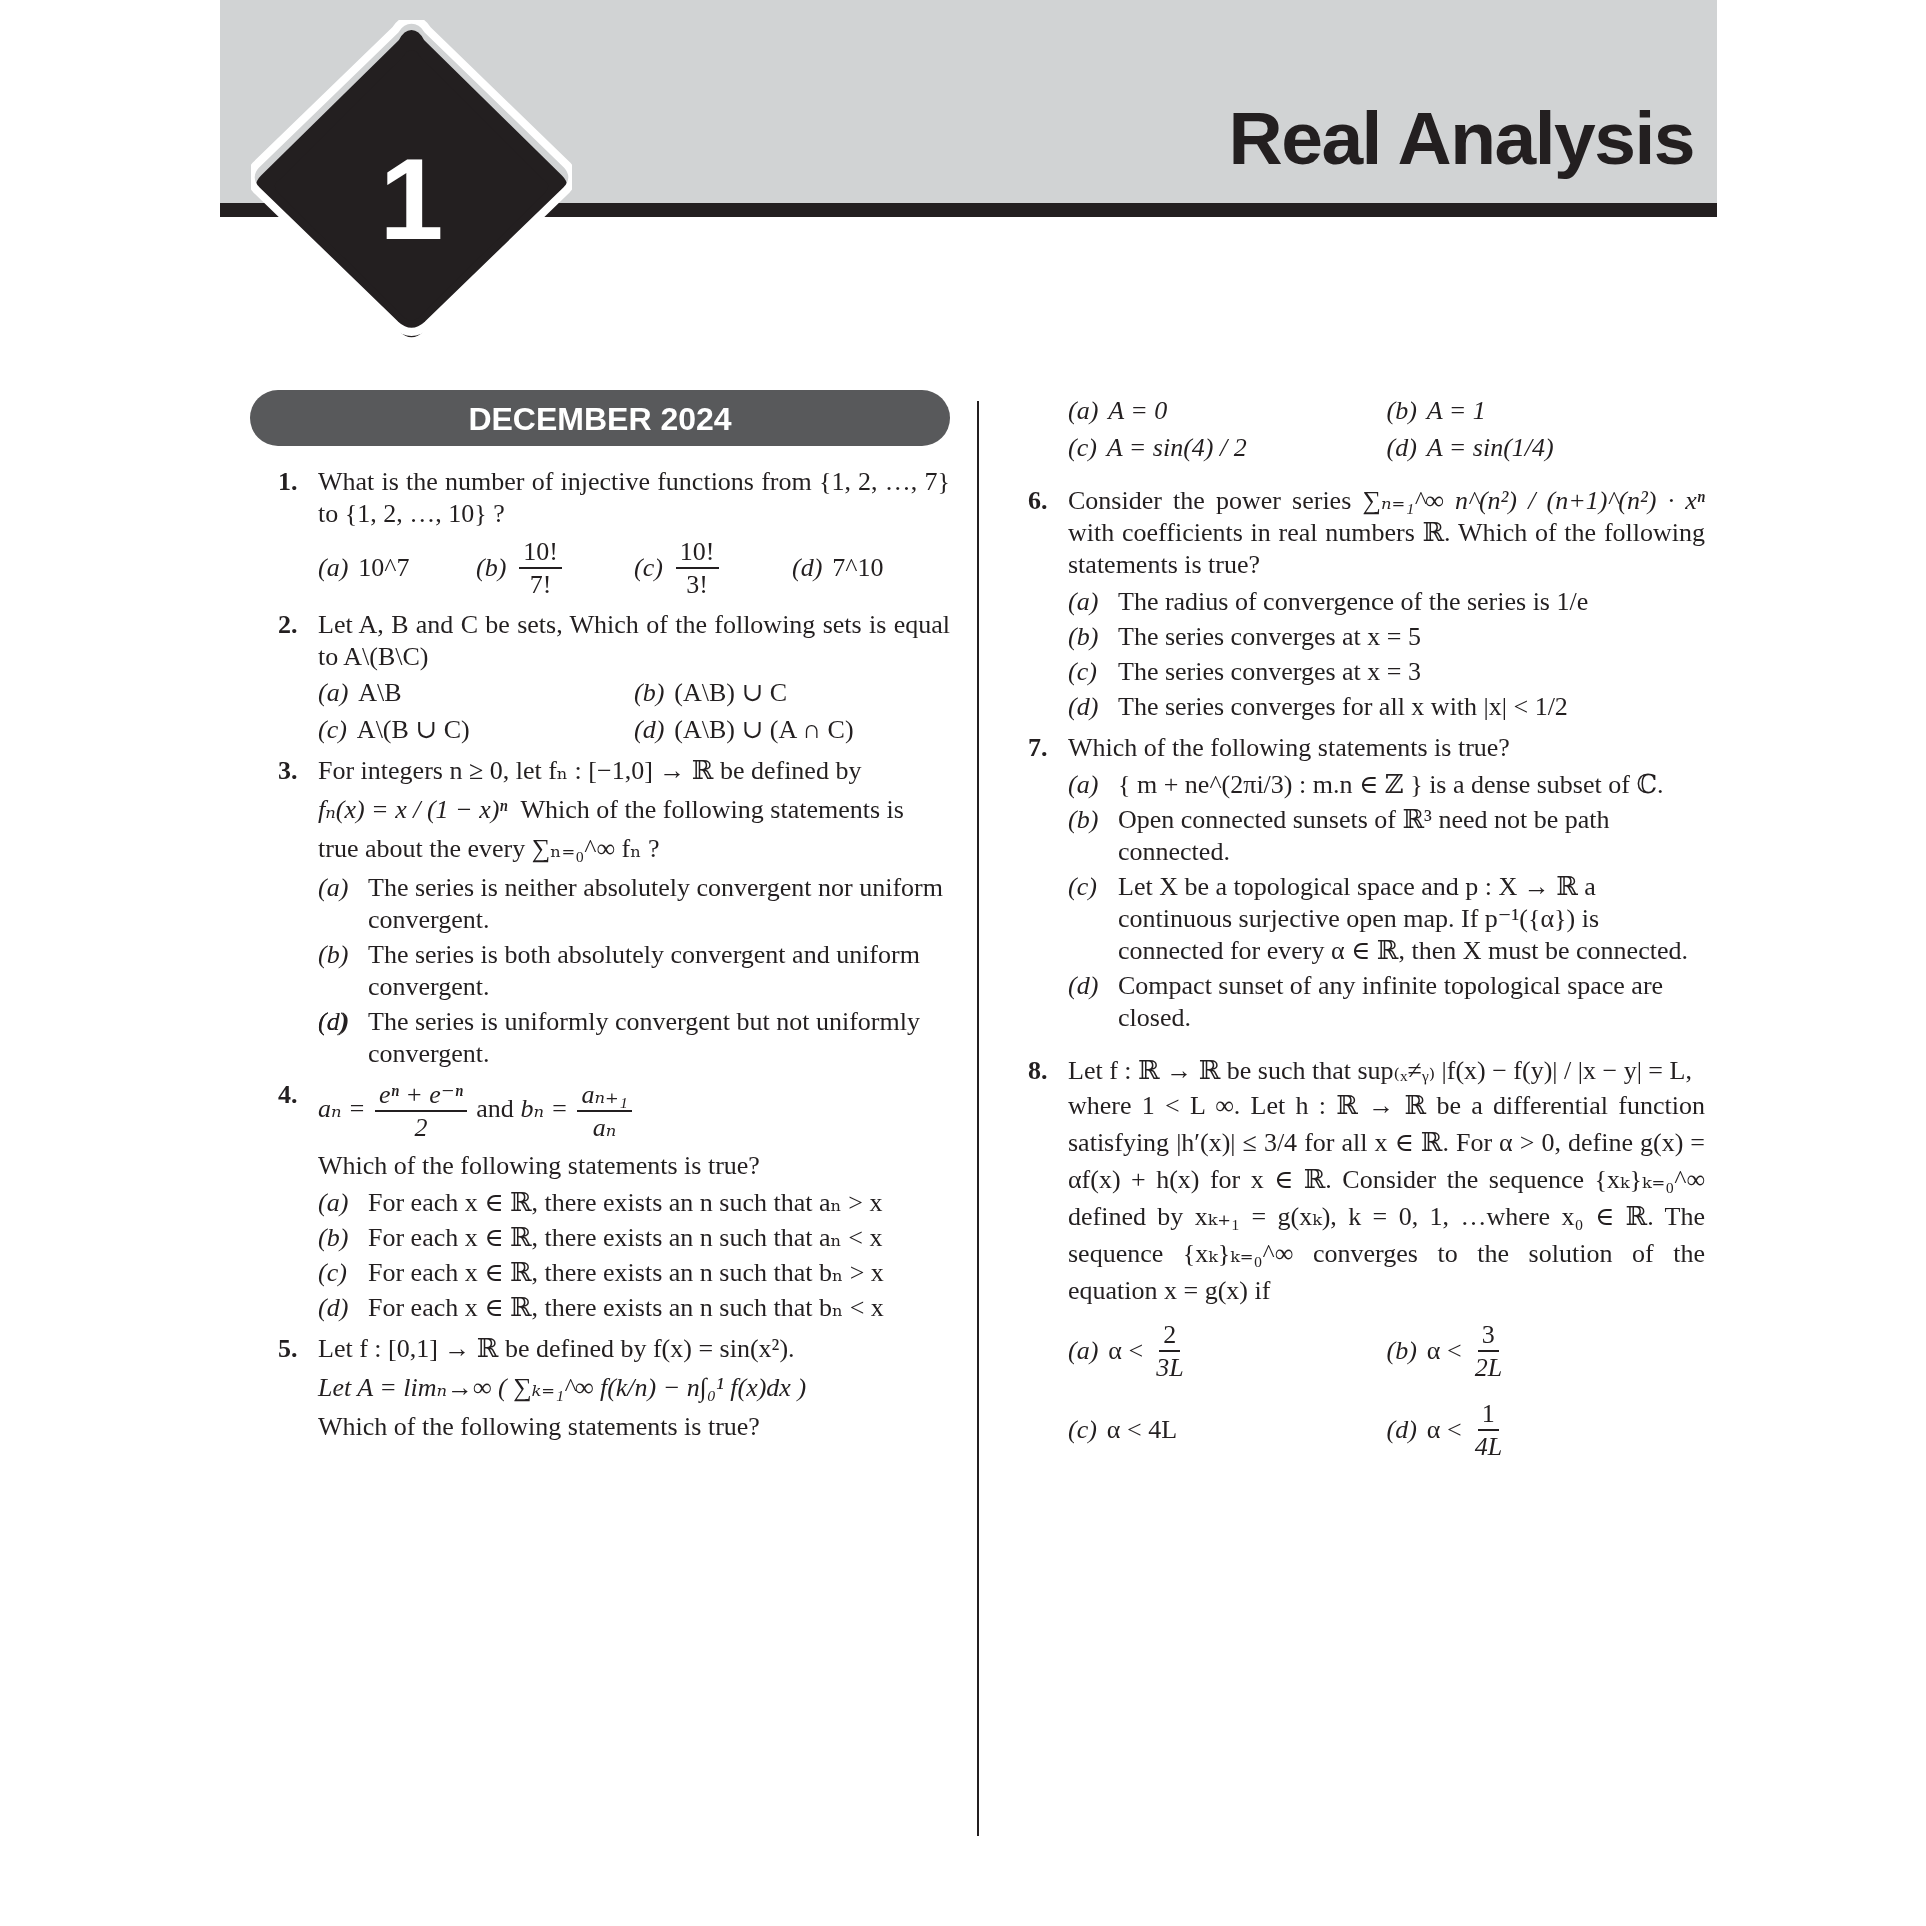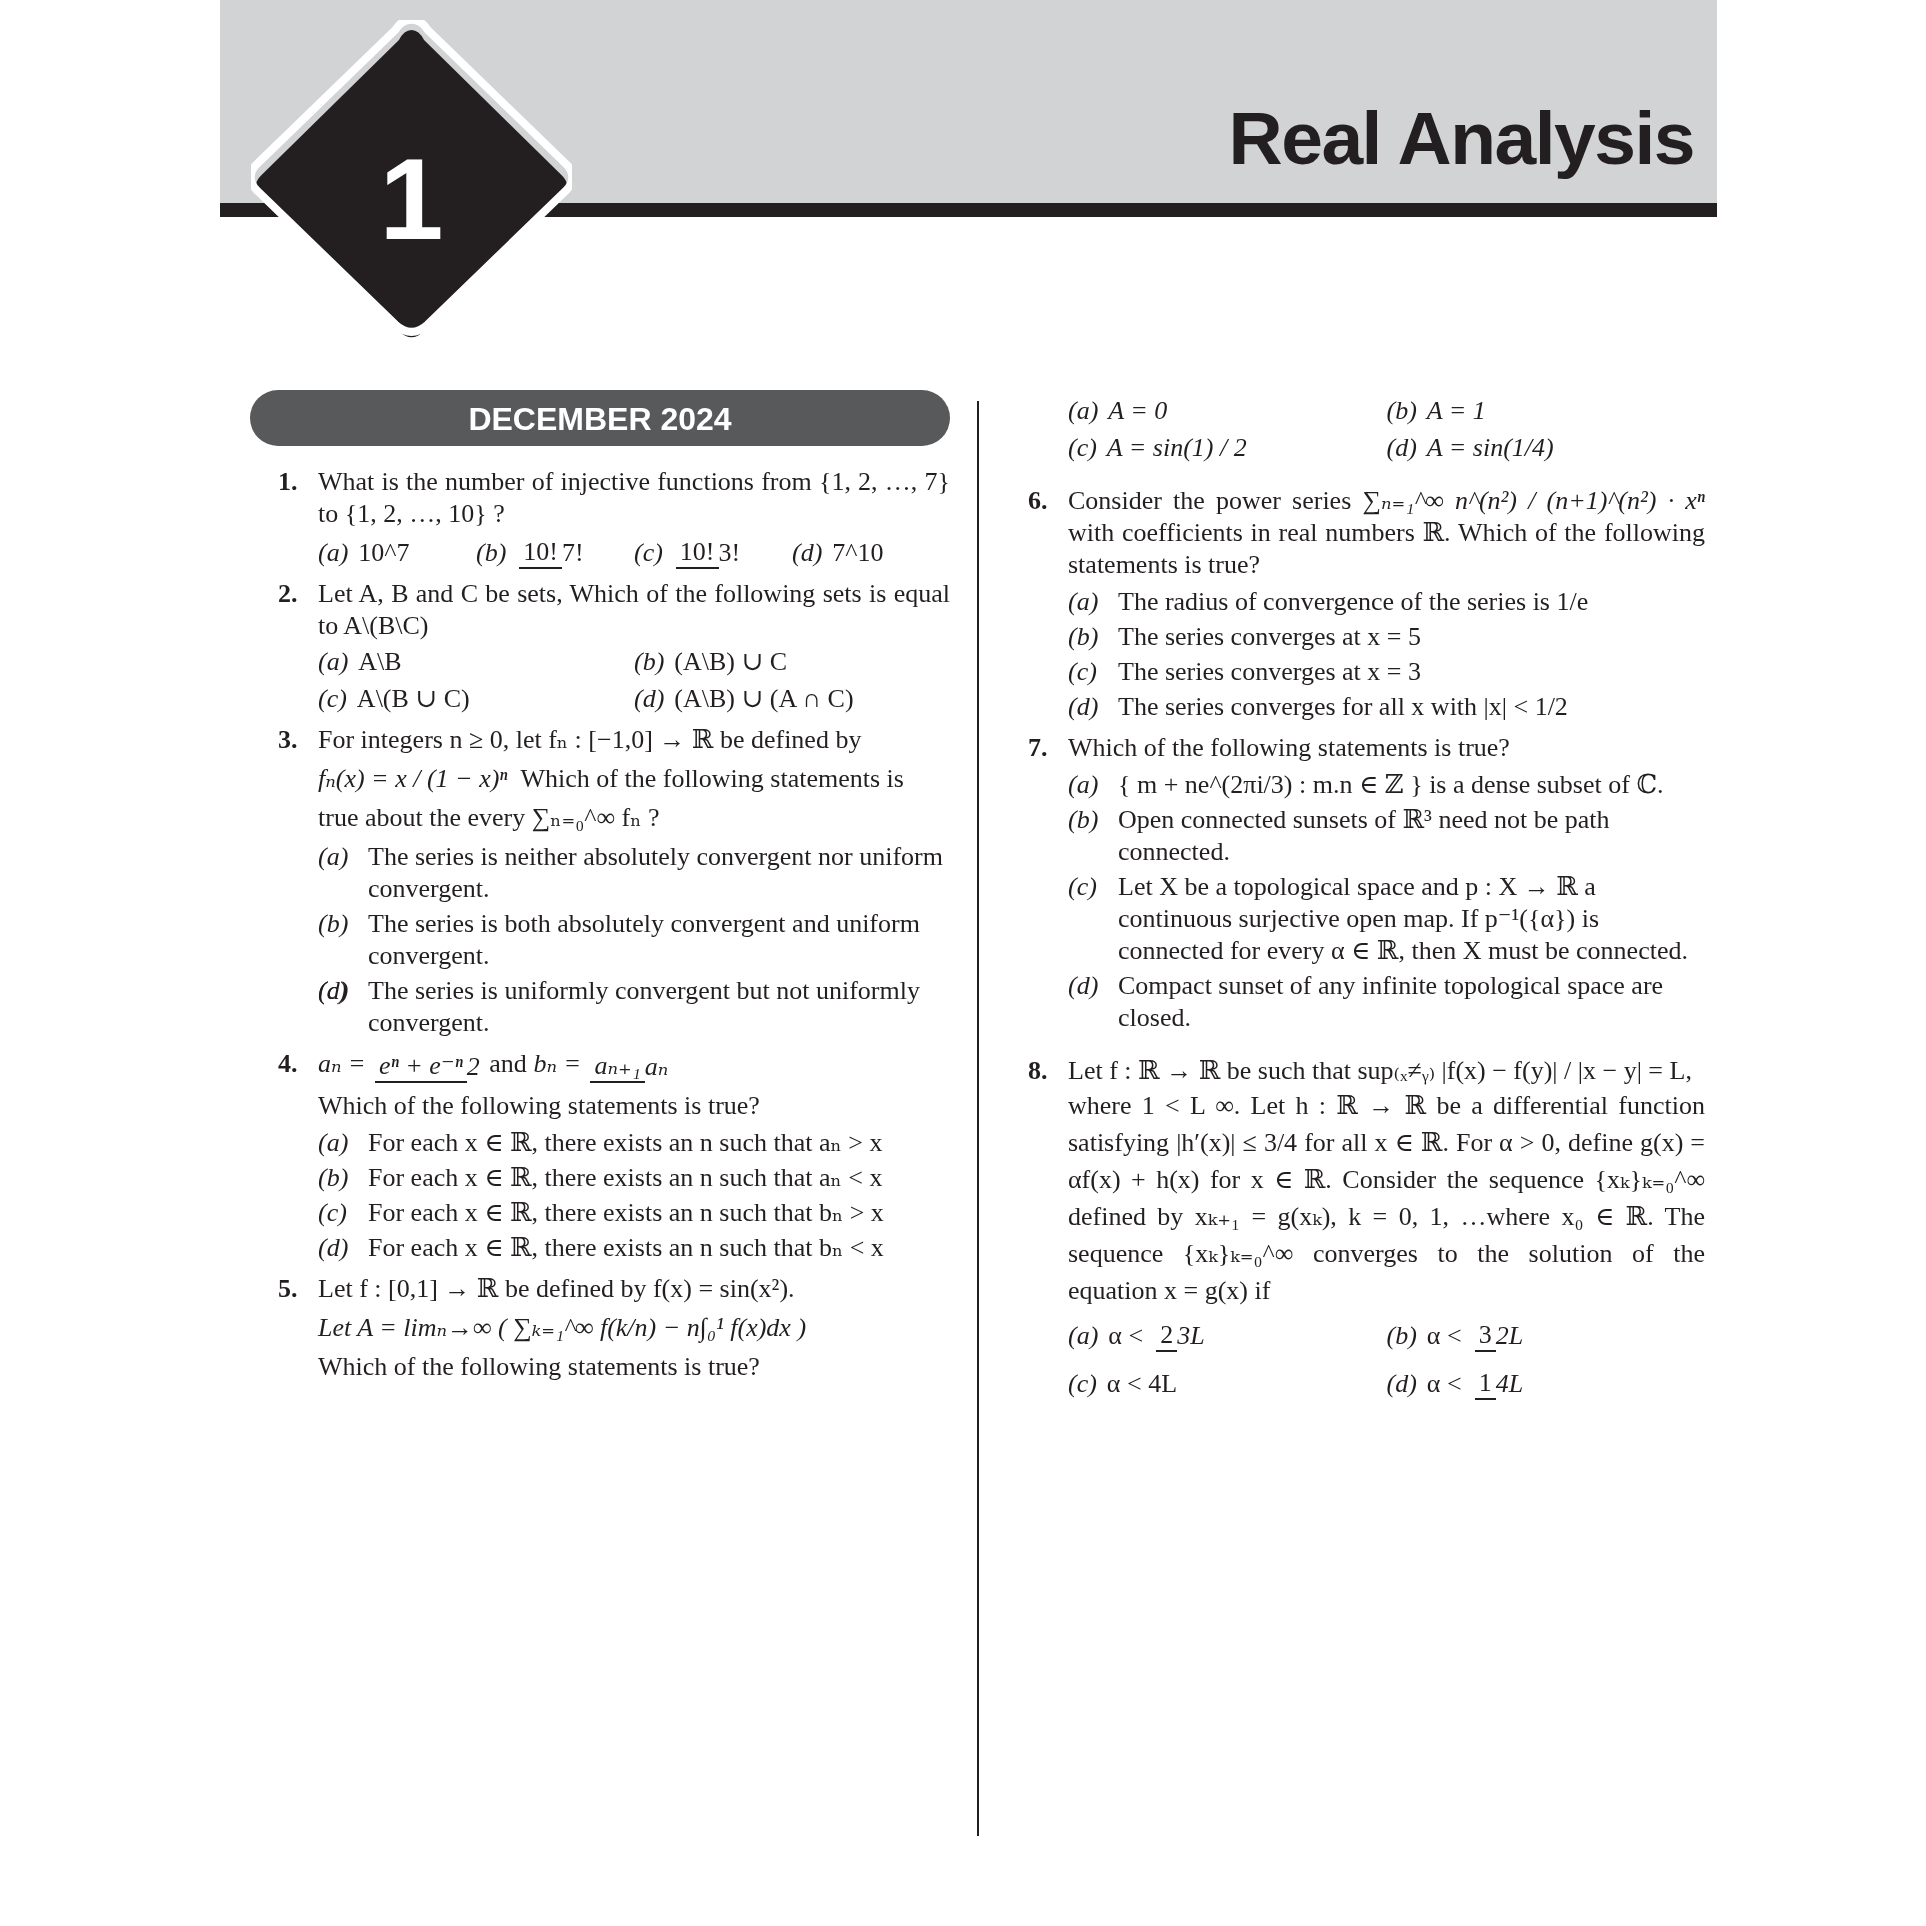--- a/index.html
+++ b/index.html
@@ -18,21 +18,21 @@
   .q{position:relative;padding-left:40px;margin-bottom:9px;}
   .qnum{position:absolute;left:0;top:0;font-weight:bold;}
   .qtext{text-align:justify;}
   .opts{margin-top:5px;}
   .opt{position:relative;padding-left:50px;margin:3px 0;}
   .opt .lbl{position:absolute;left:0;top:0;font-style:italic;}
   .grid4{display:grid;grid-template-columns:repeat(4,1fr);align-items:center;margin-top:6px;}
   .grid2{display:grid;grid-template-columns:1fr 1fr;align-items:center;margin:4px 0;row-gap:5px;}
   .gopt{display:flex;align-items:center;gap:10px;}
   .gopt .lbl{font-style:italic;}
-  .frac{display:inline-flex;flex-direction:row;align-items:center;vertical-align:middle;margin:0 3px;line-height:31px;}
+  .frac{display:inline-flex;flex-direction:column;align-items:center;vertical-align:middle;margin:0 3px;line-height:31px;}
   .frac .num{border-bottom:2px solid #231f20;padding:0 4px;}
   .math{font-style:italic;}
   .formula{margin:7px 0;}
   .spacer{height:12px;}
 </style>
 </head>
 <body>
 
 <div class="header-band"></div>
 <div class="header-bar"></div>
@@ -159,21 +159,21 @@
       <div class="gopt">
           <span class="lbl">(a)</span>
           <span class="math">A = 0</span>
         </div>
       <div class="gopt">
           <span class="lbl">(b)</span>
           <span class="math">A = 1</span>
         </div>
       <div class="gopt">
           <span class="lbl">(c)</span>
-          <span class="math">A = sin(1) / 2</span>
+          <span class="math">A = sin(4) / 2</span>
         </div>
       <div class="gopt">
           <span class="lbl">(d)</span>
           <span class="math">A = sin(1/4)</span>
         </div>
     </div>
   </div>
   <div class="spacer"></div>
 
   <div class="q">

